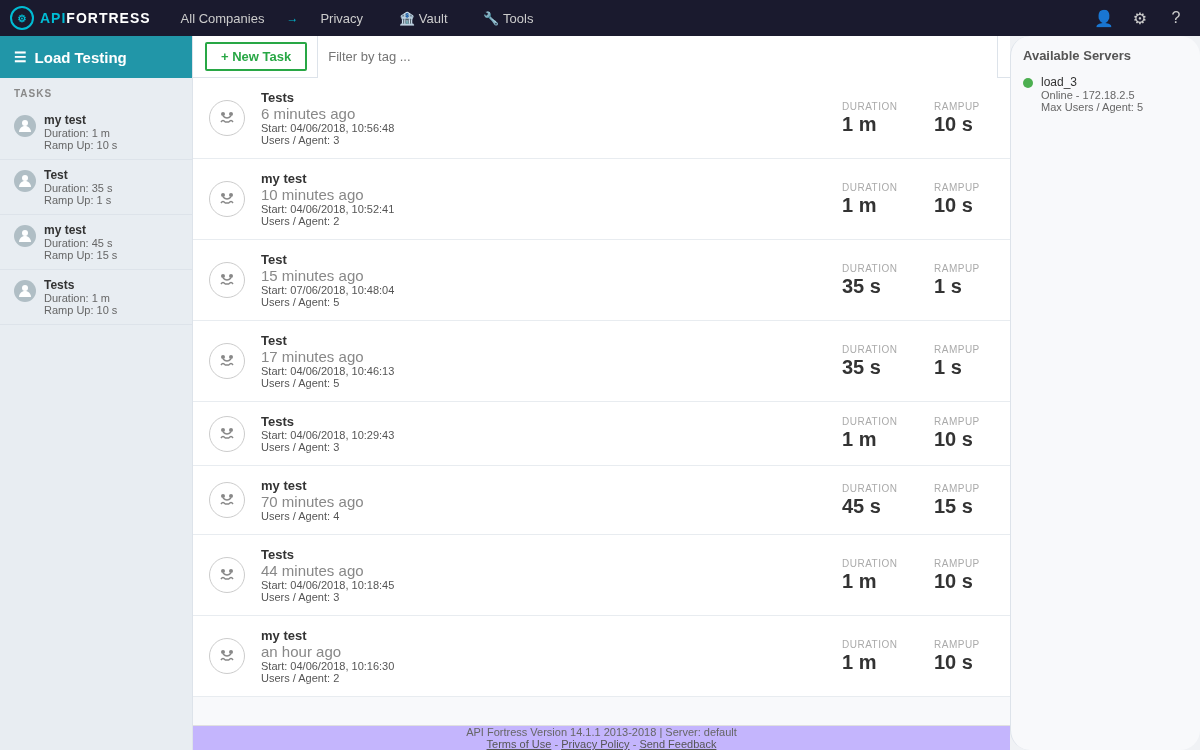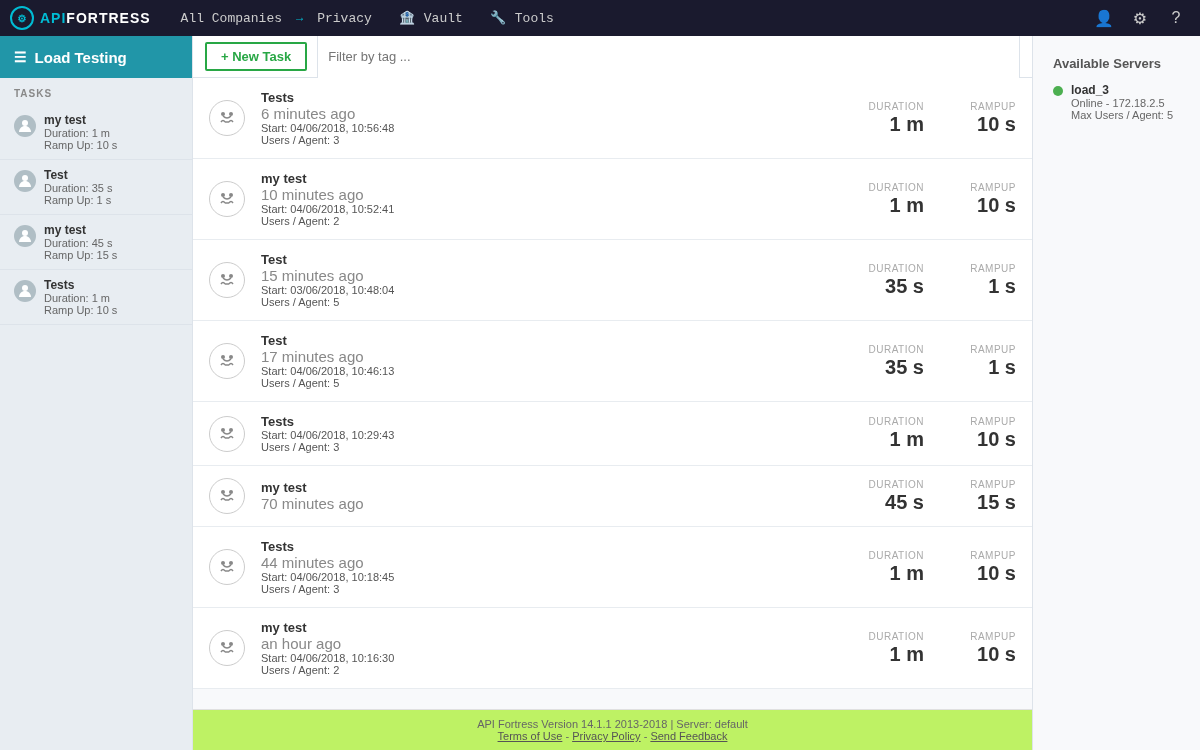--- a/index.html
+++ b/index.html
@@ -34,22 +34,21 @@
       color: #00bcd4;
       font-size: 10px;
       font-weight: bold;
     }
     .logo-text { color: #fff; font-size: 14px; letter-spacing: 1px; }
     .logo-text span { color: #00bcd4; margin-top: 38px; }
     .nav-items {
       display: flex;
       align-items: center;
       flex: 1;
-      gap: 0;
-      font-family: Liberation Mono, monospace;
+      gap: 8px;
     }
     .nav-item {
       color: #ccc;
       padding: 0 14px;
       height: 36px;
       display: flex;
       align-items: center;
       gap: 5px;
       cursor: pointer;
       font-size: 13px;
@@ -222,43 +221,44 @@
     .task-row-users {
       font-size: 11px;
       color: #555;
     }
     .task-metrics {
       display: flex;
       gap: 32px;
       flex-shrink: 0;
     }
     .metric {
-      text-align: right;
+      text-align: left;
       min-width: 60px;
     }
     .metric-label {
       font-size: 10px;
       color: #aaa;
       text-transform: uppercase;
       letter-spacing: 0.5px;
     }
     .metric-value {
       font-size: 20px;
       font-weight: bold;
       color: #333;
       line-height: 1.2;
     }
 
     
     .right-panel {
-      width: 168px;
+      width: 190px;
       background: #f8f9fb;
       border-left: 1px solid #dde3ea;
-      padding: 20px;
+      padding: 12px;
       flex-shrink: 0;
+      border-radius: 20px;
     }
     .right-panel-title {
       font-size: 13px;
       font-weight: bold;
       color: #555;
       margin-bottom: 12px;
     }
     .server-item {
       display: flex;
       align-items: flex-start;
@@ -266,34 +266,34 @@
     }
     .server-dot {
       width: 10px;
       height: 10px;
       border-radius: 50%;
       background: #4caf50;
       flex-shrink: 0;
       margin-top: 3px;
     }
     .server-info .server-name {
-      font-weight: bold;
+      font-weight: normal;
       font-size: 12px;
       color: #333;
     }
     .server-info .server-meta {
       font-size: 11px;
       color: #666;
     }
 
     
     .footer {
-      background: #bef264;
+      background: #c4b5fd;
       border-top: 1px solid #e0e0e0;
-      padding: 8px;
+      padding: 0;
       text-align: center;
       font-size: 11px;
       color: #666;
     }
     .footer a {
       color: #555;
       text-decoration: underline;
     }
   </style>
 </head>
@@ -461,21 +461,21 @@
         <circle cx="13" cy="5" r="2"></circle>
         <path d="M5 7 Q9 11 13 7" stroke="#888" fill="none" stroke-width="1.5"></path>
         <path d="M3 13 Q5 10 7 13" stroke="#888" fill="none" stroke-width="1.5"></path>
         <path d="M11 13 Q13 10 15 13" stroke="#888" fill="none" stroke-width="1.5"></path>
         <line x1="7" y1="13" x2="11" y2="13" stroke="#888" stroke-width="1.5"></line>
       </svg>
     </div>
     <div class="task-row-info">
       <div class="task-row-name">Test</div>
       <div class="task-row-time">15 minutes ago</div>
-      <div class="task-row-start">Start: 03/06/2018, 10:48:04</div>
+      <div class="task-row-start">Start: 07/06/2018, 10:48:04</div>
       <div class="task-row-users">Users / Agent: 5</div>
     </div>
     <div class="task-metrics">
       <div class="metric">
         <div class="metric-label">DURATION</div>
         <div class="metric-value">35 s</div>
       </div>
       <div class="metric">
         <div class="metric-label">RAMPUP</div>
         <div class="metric-value">1 s</div>
@@ -544,20 +544,21 @@
         <circle cx="13" cy="5" r="2"></circle>
         <path d="M5 7 Q9 11 13 7" stroke="#888" fill="none" stroke-width="1.5"></path>
         <path d="M3 13 Q5 10 7 13" stroke="#888" fill="none" stroke-width="1.5"></path>
         <path d="M11 13 Q13 10 15 13" stroke="#888" fill="none" stroke-width="1.5"></path>
         <line x1="7" y1="13" x2="11" y2="13" stroke="#888" stroke-width="1.5"></line>
       </svg>
     </div>
     <div class="task-row-info">
       <div class="task-row-name">my test</div>
       <div class="task-row-time">70 minutes ago</div>
+      <div class="task-row-users">Users / Agent: 4</div>
     </div>
     <div class="task-metrics">
       <div class="metric">
         <div class="metric-label">DURATION</div>
         <div class="metric-value">45 s</div>
       </div>
       <div class="metric">
         <div class="metric-label">RAMPUP</div>
         <div class="metric-value">15 s</div>
       </div>

